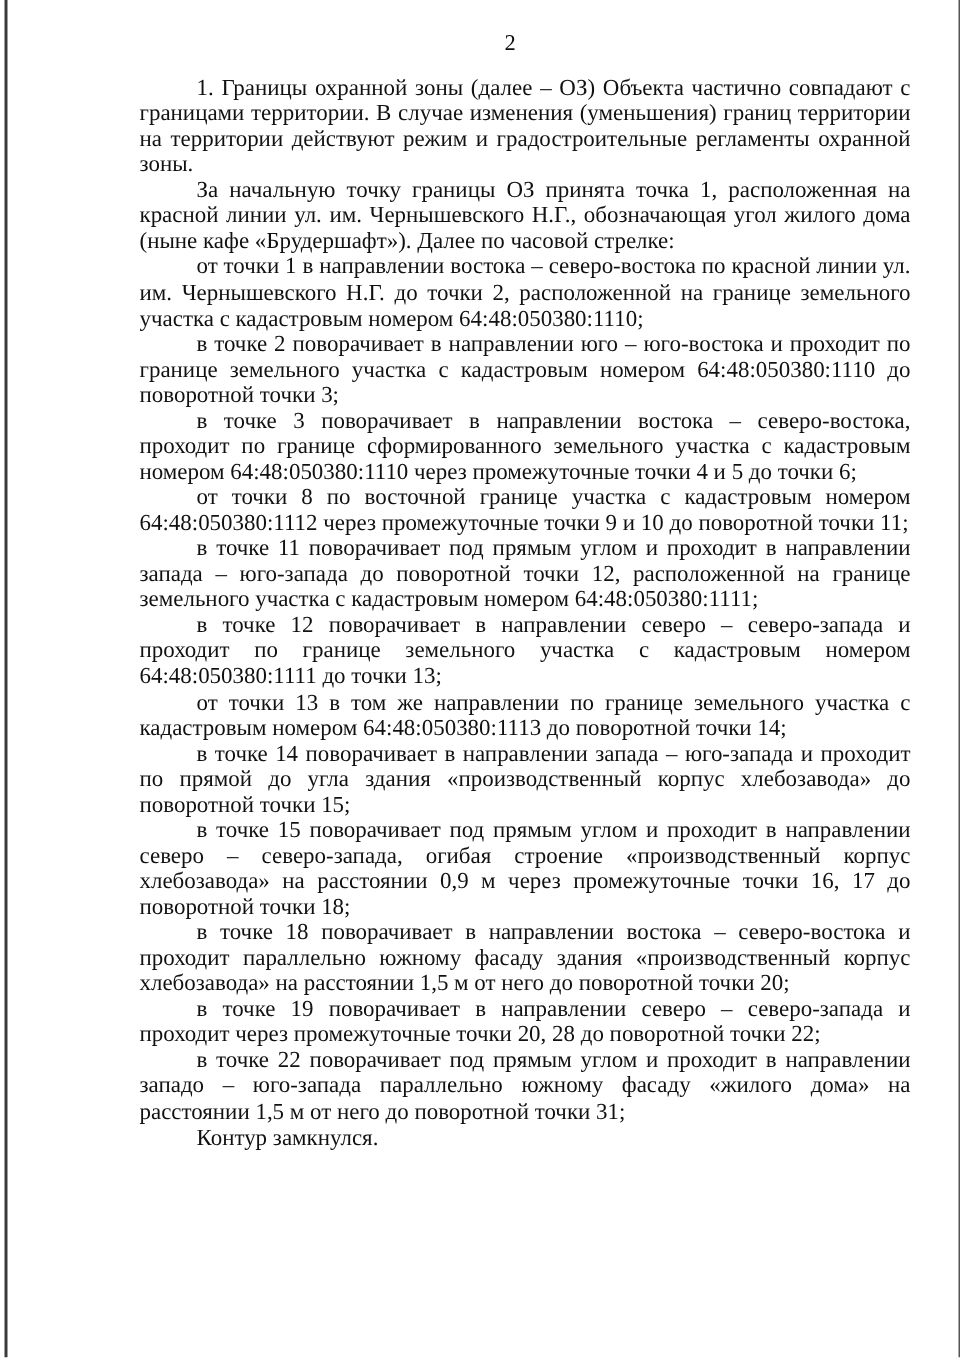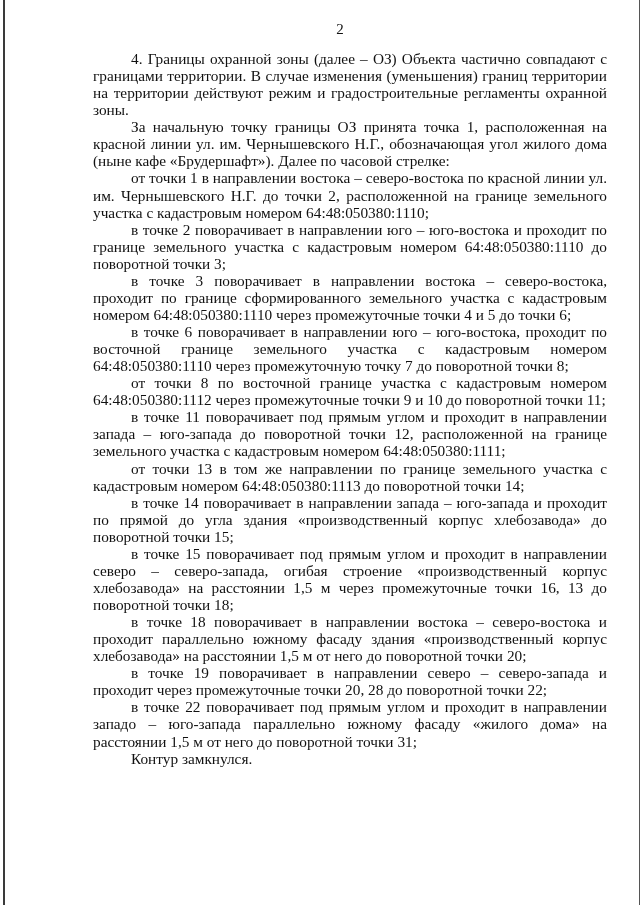--- a/index.html
+++ b/index.html
@@ -57,28 +57,28 @@
   </style>
 </head>
 <body>
 
 <div class="scan-edge-left"></div>
 <div class="scan-edge-right"></div>
 
 <div class="page-number">2</div>
 
 <div class="body-text">
-  <p>4. Границы охранной зоны (далее – ОЗ) Объекта частично совпадают с границами территории. В случае изменения (уменьшения) границ территории на территории действуют режим и градостроительные регламенты охранной зоны.</p>
+  <p>1. Границы охранной зоны (далее – ОЗ) Объекта частично совпадают с границами территории. В случае изменения (уменьшения) границ территории на территории действуют режим и градостроительные регламенты охранной зоны.</p>
   <p>За начальную точку границы ОЗ принята точка 1, расположенная на красной линии ул. им. Чернышевского Н.Г., обозначающая угол жилого дома (ныне кафе «Брудершафт»). Далее по часовой стрелке:</p>
   <p>от точки 1 в направлении востока – северо-востока по красной линии ул. им. Чернышевского Н.Г. до точки 2, расположенной на границе земельного участка с кадастровым номером 64:48:050380:1110;</p>
   <p>в точке 2 поворачивает в направлении юго – юго-востока и проходит по границе земельного участка с кадастровым номером 64:48:050380:1110 до поворотной точки 3;</p>
   <p>в точке 3 поворачивает в направлении востока – северо-востока, проходит по границе сформированного земельного участка с кадастровым номером 64:48:050380:1110 через промежуточные точки 4 и 5 до точки 6;</p>
-  <p>в точке 6 поворачивает в направлении юго – юго-востока, проходит по восточной границе земельного участка с кадастровым номером 64:48:050380:1110 через промежуточную точку 7 до поворотной точки 8;</p>
   <p>от точки 8 по восточной границе участка с кадастровым номером 64:48:050380:1112 через промежуточные точки 9 и 10 до поворотной точки 11;</p>
   <p>в точке 11 поворачивает под прямым углом и проходит в направлении запада – юго-запада до поворотной точки 12, расположенной на границе земельного участка с кадастровым номером 64:48:050380:1111;</p>
+  <p>в точке 12 поворачивает в направлении северо – северо-запада и проходит по границе земельного участка с кадастровым номером 64:48:050380:1111 до точки 13;</p>
   <p>от точки 13 в том же направлении по границе земельного участка с кадастровым номером 64:48:050380:1113 до поворотной точки 14;</p>
   <p>в точке 14 поворачивает в направлении запада – юго-запада и проходит по прямой до угла здания «производственный корпус хлебозавода» до поворотной точки 15;</p>
-  <p>в точке 15 поворачивает под прямым углом и проходит в направлении северо – северо-запада, огибая строение «производственный корпус хлебозавода» на расстоянии 1,5 м через промежуточные точки 16, 13 до поворотной точки 18;</p>
+  <p>в точке 15 поворачивает под прямым углом и проходит в направлении северо – северо-запада, огибая строение «производственный корпус хлебозавода» на расстоянии 0,9 м через промежуточные точки 16, 17 до поворотной точки 18;</p>
   <p>в точке 18 поворачивает в направлении востока – северо-востока и проходит параллельно южному фасаду здания «производственный корпус хлебозавода» на расстоянии 1,5 м от него до поворотной точки 20;</p>
   <p>в точке 19 поворачивает в направлении северо – северо-запада и проходит через промежуточные точки 20, 28 до поворотной точки 22;</p>
   <p>в точке 22 поворачивает под прямым углом и проходит в направлении западо – юго-запада параллельно южному фасаду «жилого дома» на расстоянии 1,5 м от него до поворотной точки 31;</p>
   <p>Контур замкнулся.</p>
 </div>
 
 </body></html>

